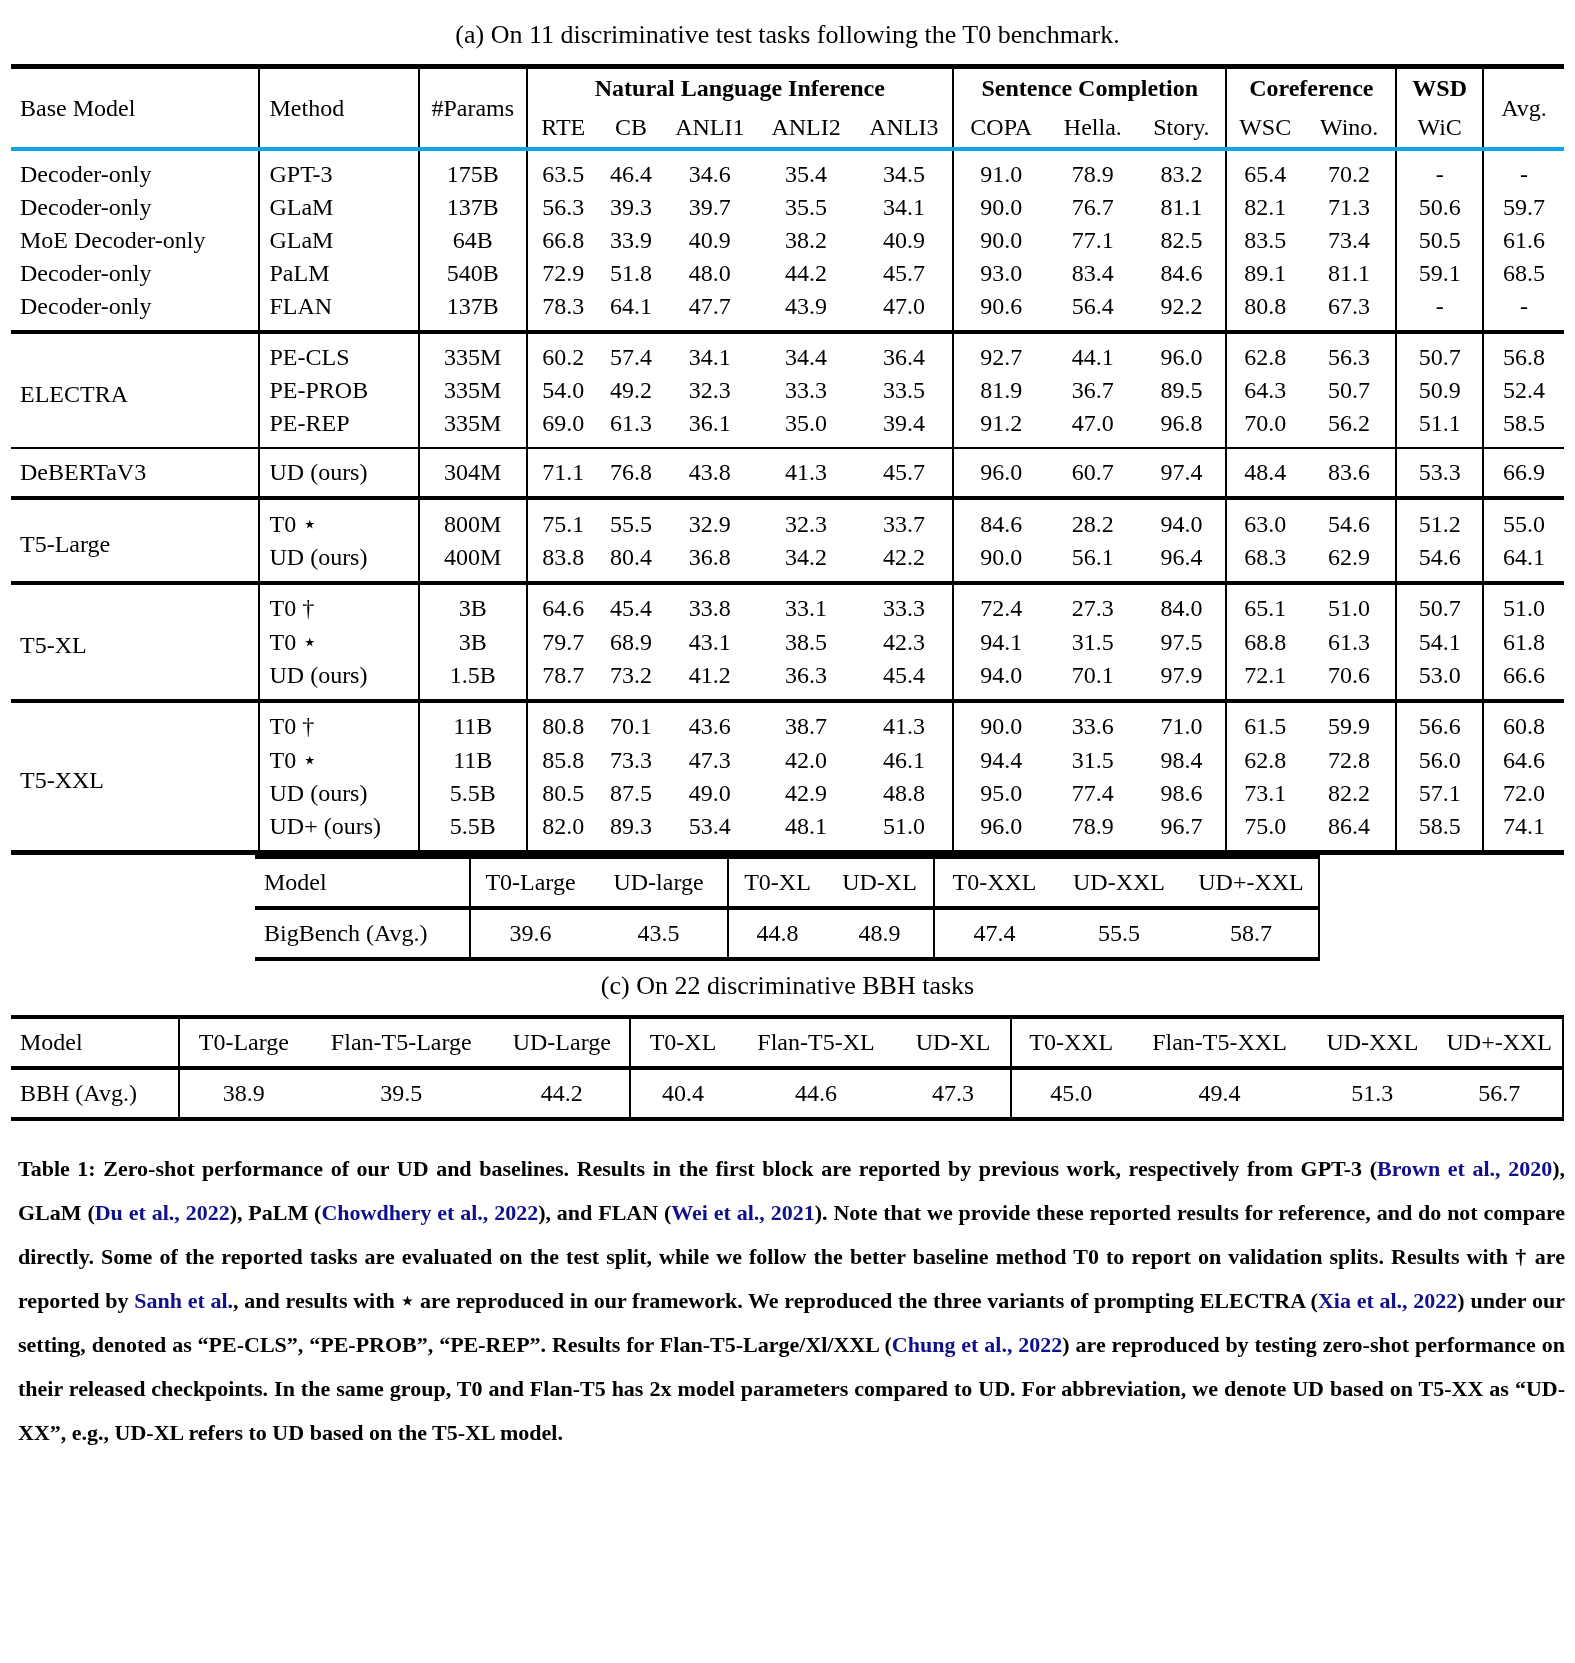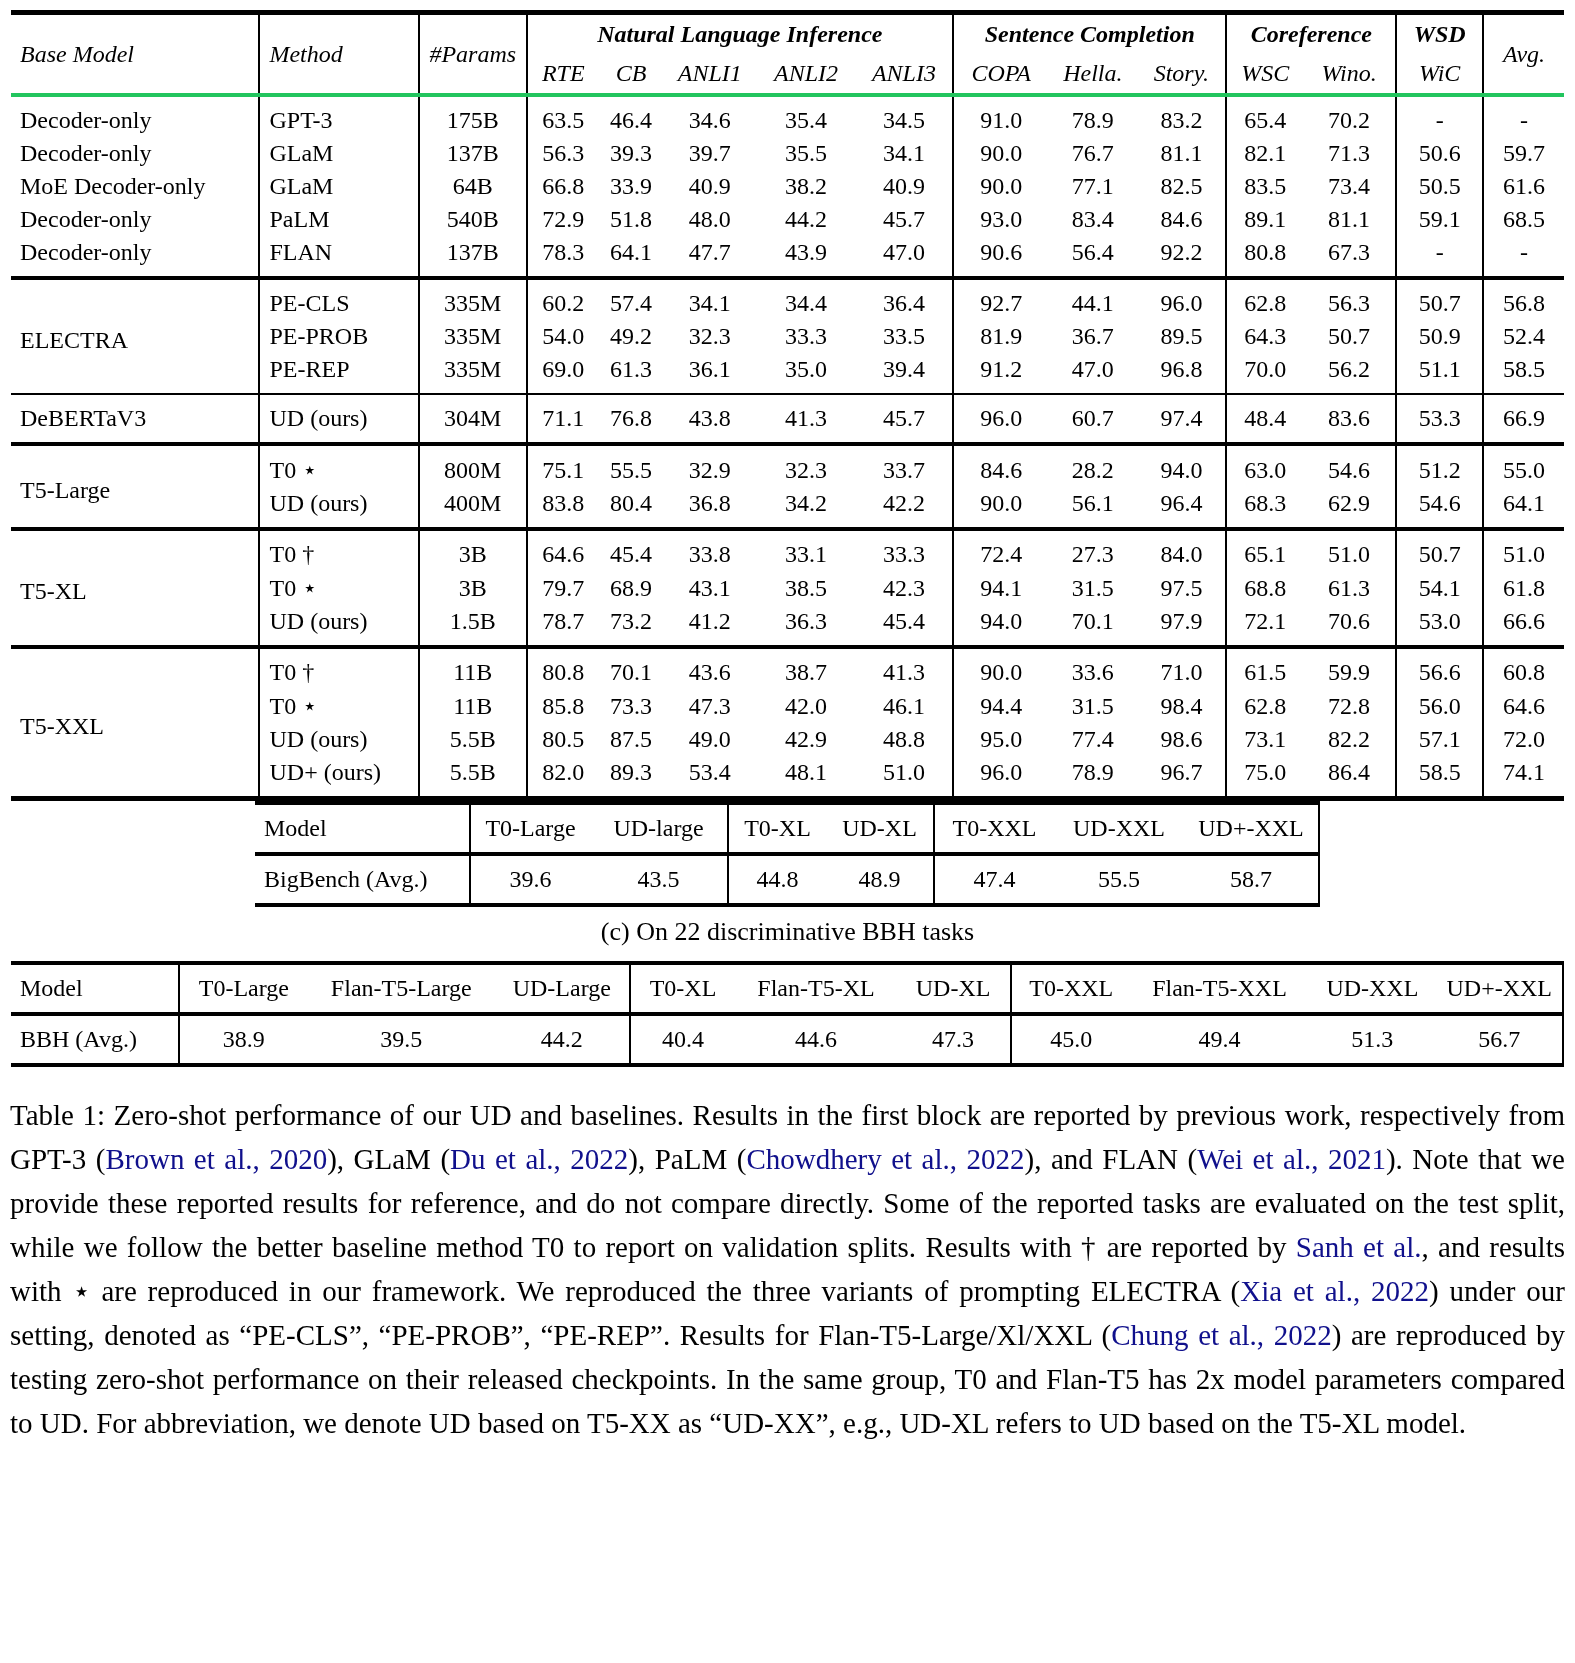--- a/index.html
+++ b/index.html
@@ -8,35 +8,36 @@
   .subcaption{text-align:center;font-size:26px;margin:10px 0 14px 0;color:#000;}
   table{border-collapse:collapse;table-layout:fixed;}
   #table-a{margin:0 auto;width:1553px;border-top:5px solid #000;border-bottom:5px solid #000;}
   #table-b{margin:0 auto;width:1036px;border-top:4px solid #000;border-bottom:4px solid #000;}
   #table-c{margin:0 auto;width:1553px;border-top:4px solid #000;border-bottom:4px solid #000;}
   th,td{font-weight:normal;font-size:24px;padding:3px 4px;text-align:center;white-space:nowrap;overflow:hidden;vertical-align:middle;}
   .vr{border-right:2px solid #000;}
   .al{text-align:left;padding-left:9px;}
   .bold{font-weight:normal;}
   .grp{font-weight:bold;}
-  #table-a thead{border-bottom:4px solid #22c55e;font-style:italic;}
+  #table-a thead{border-bottom:4px solid #0ea5e9;}
   #table-a thead th{padding-top:6px;padding-bottom:6px;}
   tbody.sep-thick{border-top:4px solid #000;}
   tbody.sep-thin{border-top:2px solid #000;}
   tbody tr:first-child th, tbody tr:first-child td{padding-top:10px;}
   tbody tr:last-child th, tbody tr:last-child td{padding-bottom:10px;}
   #table-b th,#table-b td,#table-c th,#table-c td{padding-top:10px;padding-bottom:10px;}
   #table-b thead,#table-c thead{border-bottom:4px solid #000;}
-  .caption{font-size:29px;line-height:44px;text-align:justify;margin:26px 10px 0 10px;}
+  .caption{font-size:22px;line-height:44px;text-align:justify;margin:26px 10px 0 18px;font-weight:bold;}
   a.cite{text-decoration:none;cursor:pointer;}
 </style>
 </head>
 <body>
 
 <div class="page">
+  <div class="subcaption">(a) On 11 discriminative test tasks following the T0 benchmark.</div>
   <table id="table-a">
       <colgroup>
         <col style="width: 240px;">
         <col style="width: 154px;">
         <col style="width: 104px;">
         <col style="width: 70px;">
         <col style="width: 62px;">
         <col style="width: 90px;">
         <col style="width: 96px;">
         <col style="width: 94px;">

